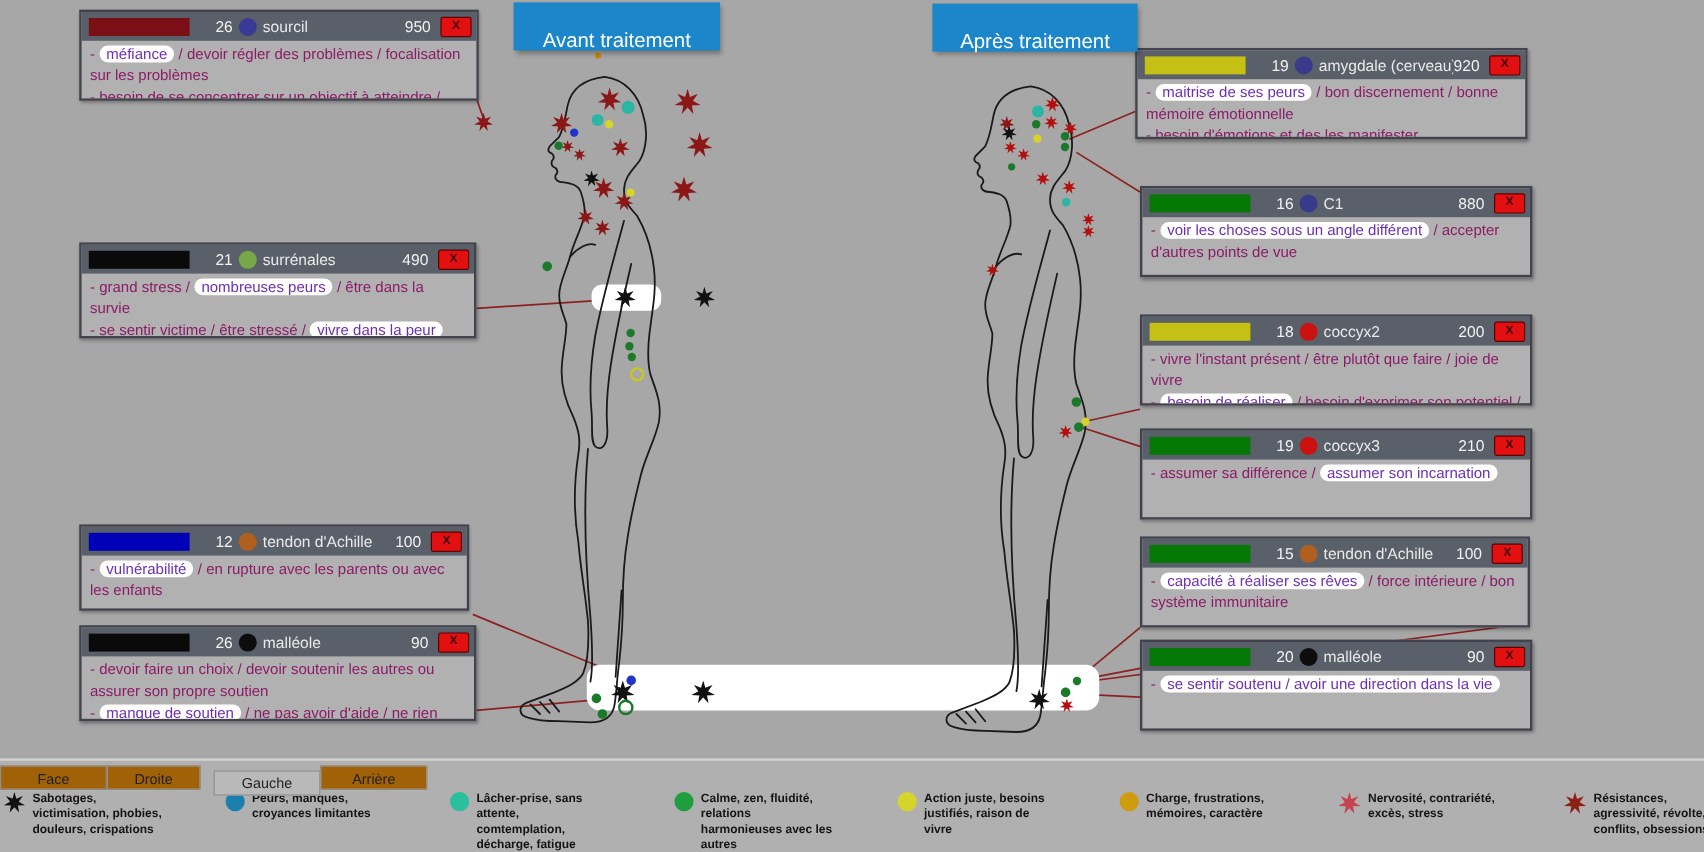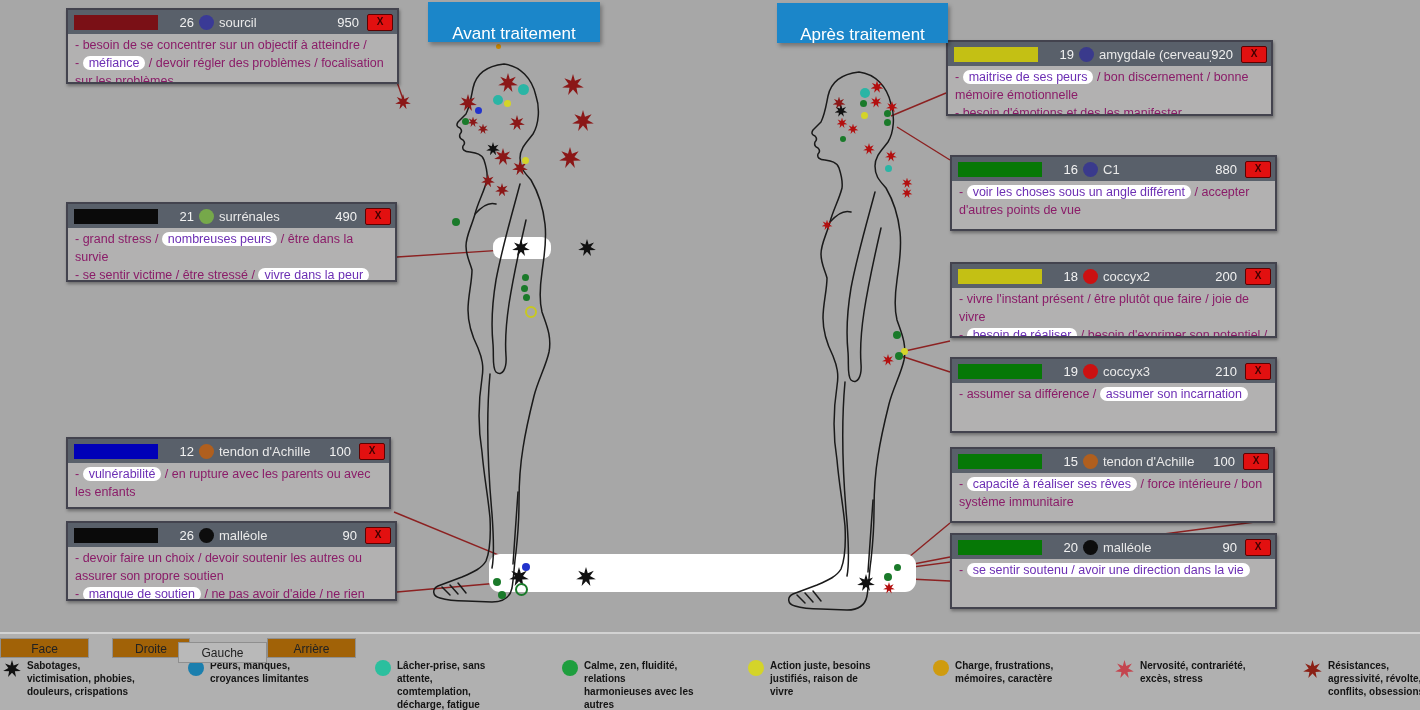--- a/index.html
+++ b/index.html
@@ -150,22 +150,22 @@
       <div class="panel" style="left: 66px; top: 8px; width: 333px; height: 76px;">
         <div class="p-head">
           <div class="p-bar" style="background: rgb(122, 16, 22);"></div>
           <span class="p-num">26</span>
           <span class="p-dot" style="background: rgb(58, 58, 150);"></span>
           <span class="p-name">sourcil</span>
           <span class="p-val">950</span>
           <button class="p-close">X</button>
         </div>
         <div class="p-body">
+          <div><span>- </span><span class="hl">méfiance</span><span> / devoir régler des problèmes / focalisation sur les problèmes</span></div>
           <div><span>- besoin de se concentrer sur un objectif à atteindre /</span></div>
-          <div><span>- </span><span class="hl">méfiance</span><span> / devoir régler des problèmes / focalisation sur les problèmes</span></div>
         </div>
       </div>
       <div class="panel" style="left: 66px; top: 202px; width: 331px; height: 80px;">
         <div class="p-head">
           <div class="p-bar" style="background: rgb(10, 10, 10);"></div>
           <span class="p-num">21</span>
           <span class="p-dot" style="background: rgb(118, 168, 74);"></span>
           <span class="p-name">surrénales</span>
           <span class="p-val">490</span>
           <button class="p-close">X</button>
@@ -283,21 +283,21 @@
         </div>
       </div>
     </div>
 
   <button class="btn" style="left:428px;top:2px;width:172px;height:40px">Avant traitement</button>
   <button class="btn" style="left:777px;top:3px;width:171px;height:40px">Après traitement</button>
 
   <div id="bottom-bar">
     <div id="tabs">
         <div class="tab" style="left: 0px; width: 89px;">Face</div>
-        <div class="tab" style="left: 89px; width: 78px; margin-left: 23px;">Droite</div>
+        <div class="tab" style="left: 89px; width: 78px;">Droite</div>
         <div class="tab active" style="left: 178px; width: 89px;">Gauche</div>
         <div class="tab" style="left: 267px; width: 89px;">Arrière</div>
       </div>
     <div id="legend">
         <div class="legend-icon starshape" style="left: 3px; top: 26px; width: 18px; height: 18px; background: rgb(17, 17, 17);"></div>
         <div class="legend-text" style="left: 27px; top: 25px;">Sabotages, victimisation, phobies, douleurs, crispations</div>
         <div class="legend-icon dot" style="left: 188px; top: 26px; width: 16px; height: 16px; background: rgb(27, 127, 174);"></div>
         <div class="legend-text" style="left: 210px; top: 25px;">Peurs, manques, croyances limitantes</div>
         <div class="legend-icon dot" style="left: 375px; top: 26px; width: 16px; height: 16px; background: rgb(43, 191, 158);"></div>
         <div class="legend-text" style="left: 397px; top: 25px;">Lâcher-prise, sans attente, comtemplation, décharge, fatigue</div>

